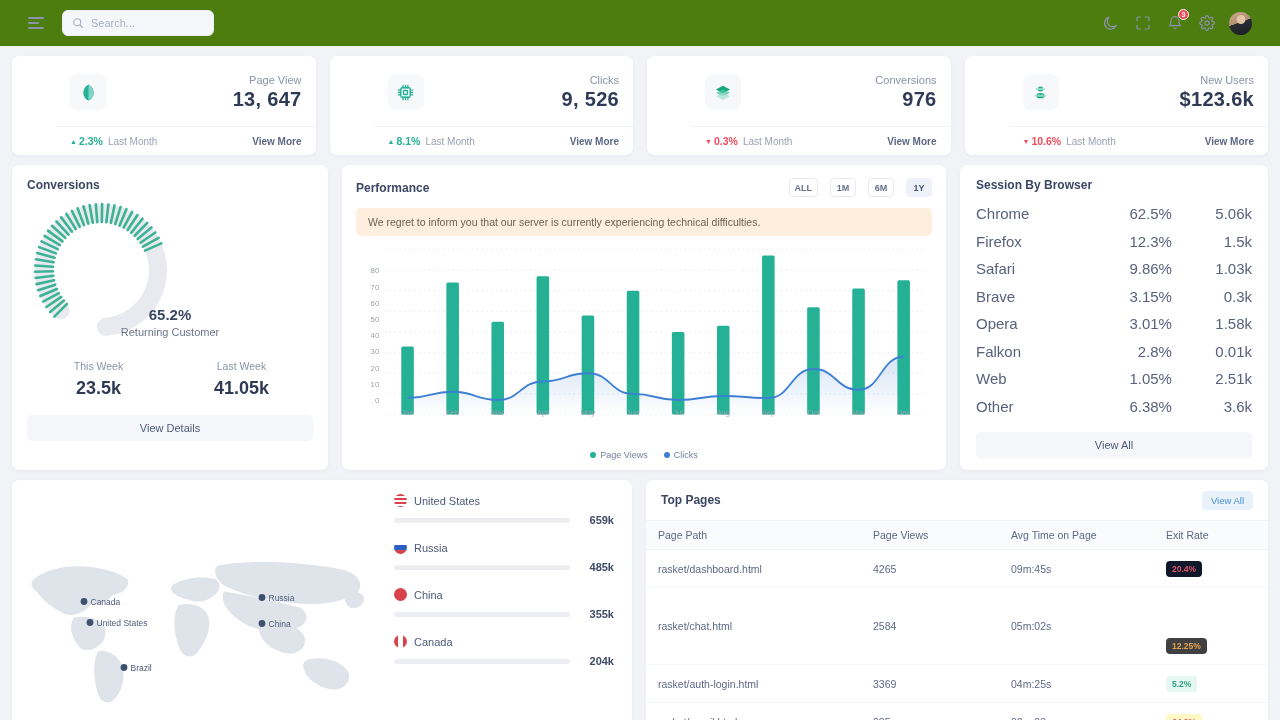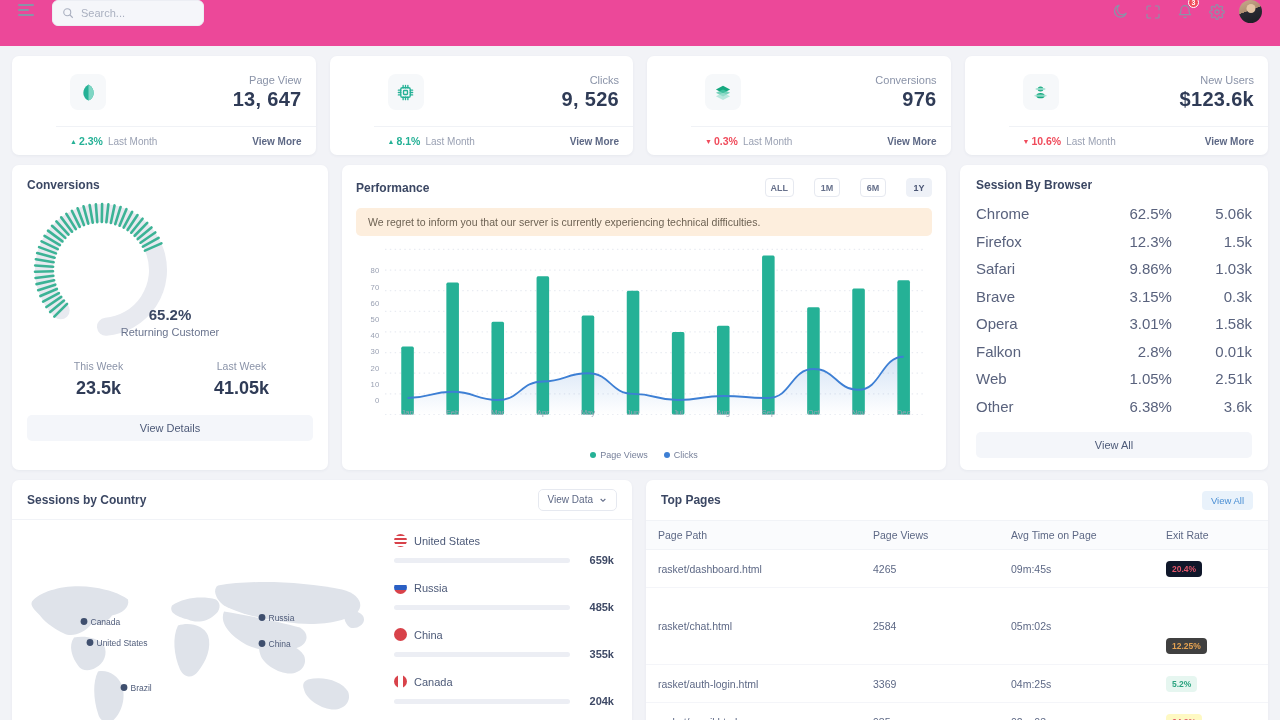--- a/index.html
+++ b/index.html
@@ -7,22 +7,22 @@
     width: 1280px; height: 720px;
     font-family: "Liberation Sans", sans-serif;
     background: #f2f3f7;
     color: #3b4a66;
     overflow: hidden;
   }
   .page { width: 1280px; height: 720px; display: flex; flex-direction: column; }
 
   
   .topbar {
-    height: 46px; background: #ec4899; display: flex; align-items: flex-start;
-    padding: 0 18px; flex: 0 0 46px;
+    height: 46px; background: #4d7c0f; display: flex; align-items: center;
+    padding: 0 28px; flex: 0 0 46px;
   }
   .menu-toggle { width: 20px; height: 20px; display: flex; flex-direction: column;
     justify-content: center; gap: 3px; cursor: pointer; margin-right: 14px; }
   .menu-toggle i { display: block; height: 2px; background: #8a93a8; border-radius: 2px; }
   .menu-toggle i:nth-child(1) { width: 16px; }
   .menu-toggle i:nth-child(2) { width: 11px; }
   .menu-toggle i:nth-child(3) { width: 16px; }
   .search-box {
     width: 152px; height: 26px; background: #f5f6fa; border: 1px solid #eceef4;
     border-radius: 6px; display: flex; align-items: center; padding: 0 9px; gap: 7px;
@@ -92,21 +92,21 @@
   .week-val { font-size: 18px; font-weight: bold; color: #2f3b56; margin-top: 6px; }
   .wide-btn {
     margin-top: 16px; height: 26px; background: #f4f6fa; border-radius: 5px;
     display: flex; align-items: center; justify-content: center;
     font-size: 11px; color: #4d5a78; cursor: pointer;
   }
 
   
   .perf-card { padding: 13px 14px 10px 14px; display: flex; flex-direction: column; }
   .perf-head { display: flex; align-items: center; }
-  .range-group { display: flex; gap: 20px; margin-left: auto; }
+  .range-group { display: flex; gap: 12px; margin-left: auto; }
   .range-btn {
     min-width: 26px; height: 19px; border: 1px solid #e6e9f0; border-radius: 4px;
     display: flex; align-items: center; justify-content: center;
     font-size: 9px; font-weight: bold; color: #6b7governance; color: #67718c;
     cursor: pointer; background: #fff; padding: 0 5px;
   }
   .range-btn.active { background: #eef1f7; border-color: #eef1f7; color: #4a5574; }
   .alert {
     margin-top: 11px; background: #fdeedd; border-radius: 5px; height: 28px;
     display: flex; align-items: center; padding: 0 12px;
@@ -513,29 +513,20 @@
           </div>
         <div class="sbb-foot">
           <div class="wide-btn" style="margin-top:0">View All</div>
         </div>
       </div>
     </div>
 
     <div class="bot-row">
 
       <div class="card country-card">
-        <div class="country-head">
-          <div class="card-title">Sessions by Country</div>
-          <div class="viewdata-btn">
-            <span>View Data</span>
-            <svg width="8" height="8" viewBox="0 0 12 12" fill="none" stroke="#5d6885" stroke-width="1.6">
-                <path d="M2.5 4.5 6 8l3.5-3.5"></path>
-              </svg>
-          </div>
-        </div>
         <div class="country-body">
           <div class="map-pane">
             <svg id="map-svg" width="100%" height="100%" viewBox="0 0 370 180">
                 <path d="M20,42 C30,30 58,24 82,28 C96,30 108,34 116,40 C118,48 110,54 100,56 C96,62 88,66 80,64 C72,74 60,78 52,74 C44,70 34,64 28,56 C22,50 18,46 20,42 Z" fill="#dfe3ea"></path>
                 <path d="M62,78 C72,76 86,78 92,86 C96,94 92,104 84,108 C78,112 70,112 66,106 C60,98 56,86 62,78 Z" fill="#dfe3ea"></path>
                 <path d="M86,112 C96,110 106,116 110,126 C114,138 110,152 102,160 C96,166 88,162 86,154 C82,142 80,124 86,112 Z" fill="#dfe3ea"></path>
                 <path d="M160,46 C172,38 190,36 204,40 C210,44 208,52 202,56 C196,62 184,64 176,60 C168,58 156,54 160,46 Z" fill="#dfe3ea"></path>
                 <path d="M166,66 C178,62 192,66 196,76 C200,88 194,102 186,112 C180,120 172,118 168,110 C162,96 160,78 166,66 Z" fill="#dfe3ea"></path>
                 <path d="M206,26 C240,20 290,22 330,30 C346,34 352,44 346,52 C336,62 310,66 286,64 C262,62 230,56 212,46 C204,40 200,30 206,26 Z" fill="#dfe3ea"></path>
                 <path d="M212,52 C236,56 266,62 288,68 C298,74 296,84 286,88 C272,94 250,92 236,86 C224,80 206,66 212,52 Z" fill="#dfe3ea"></path>

